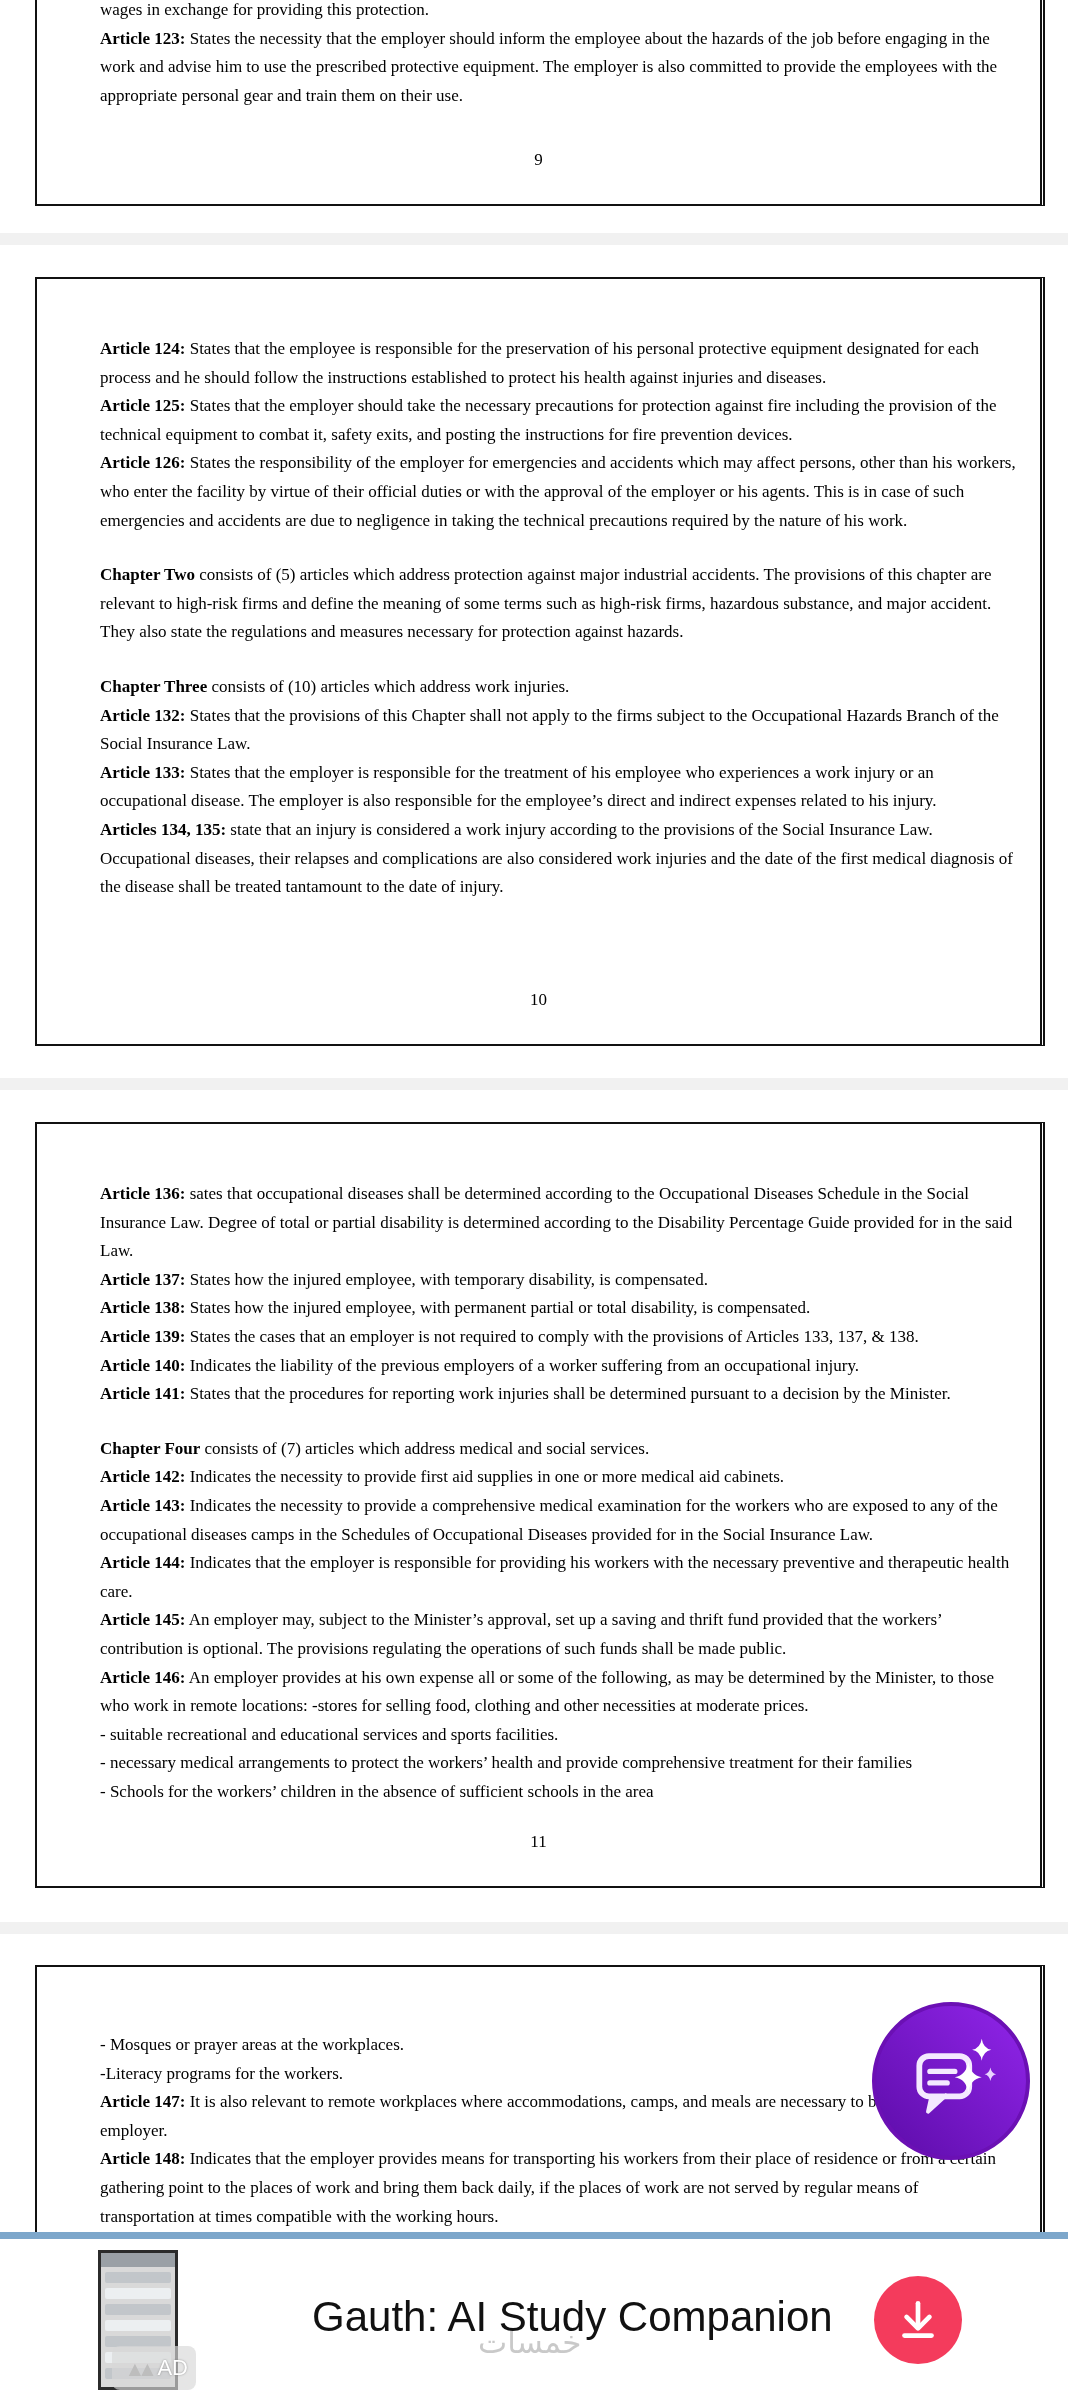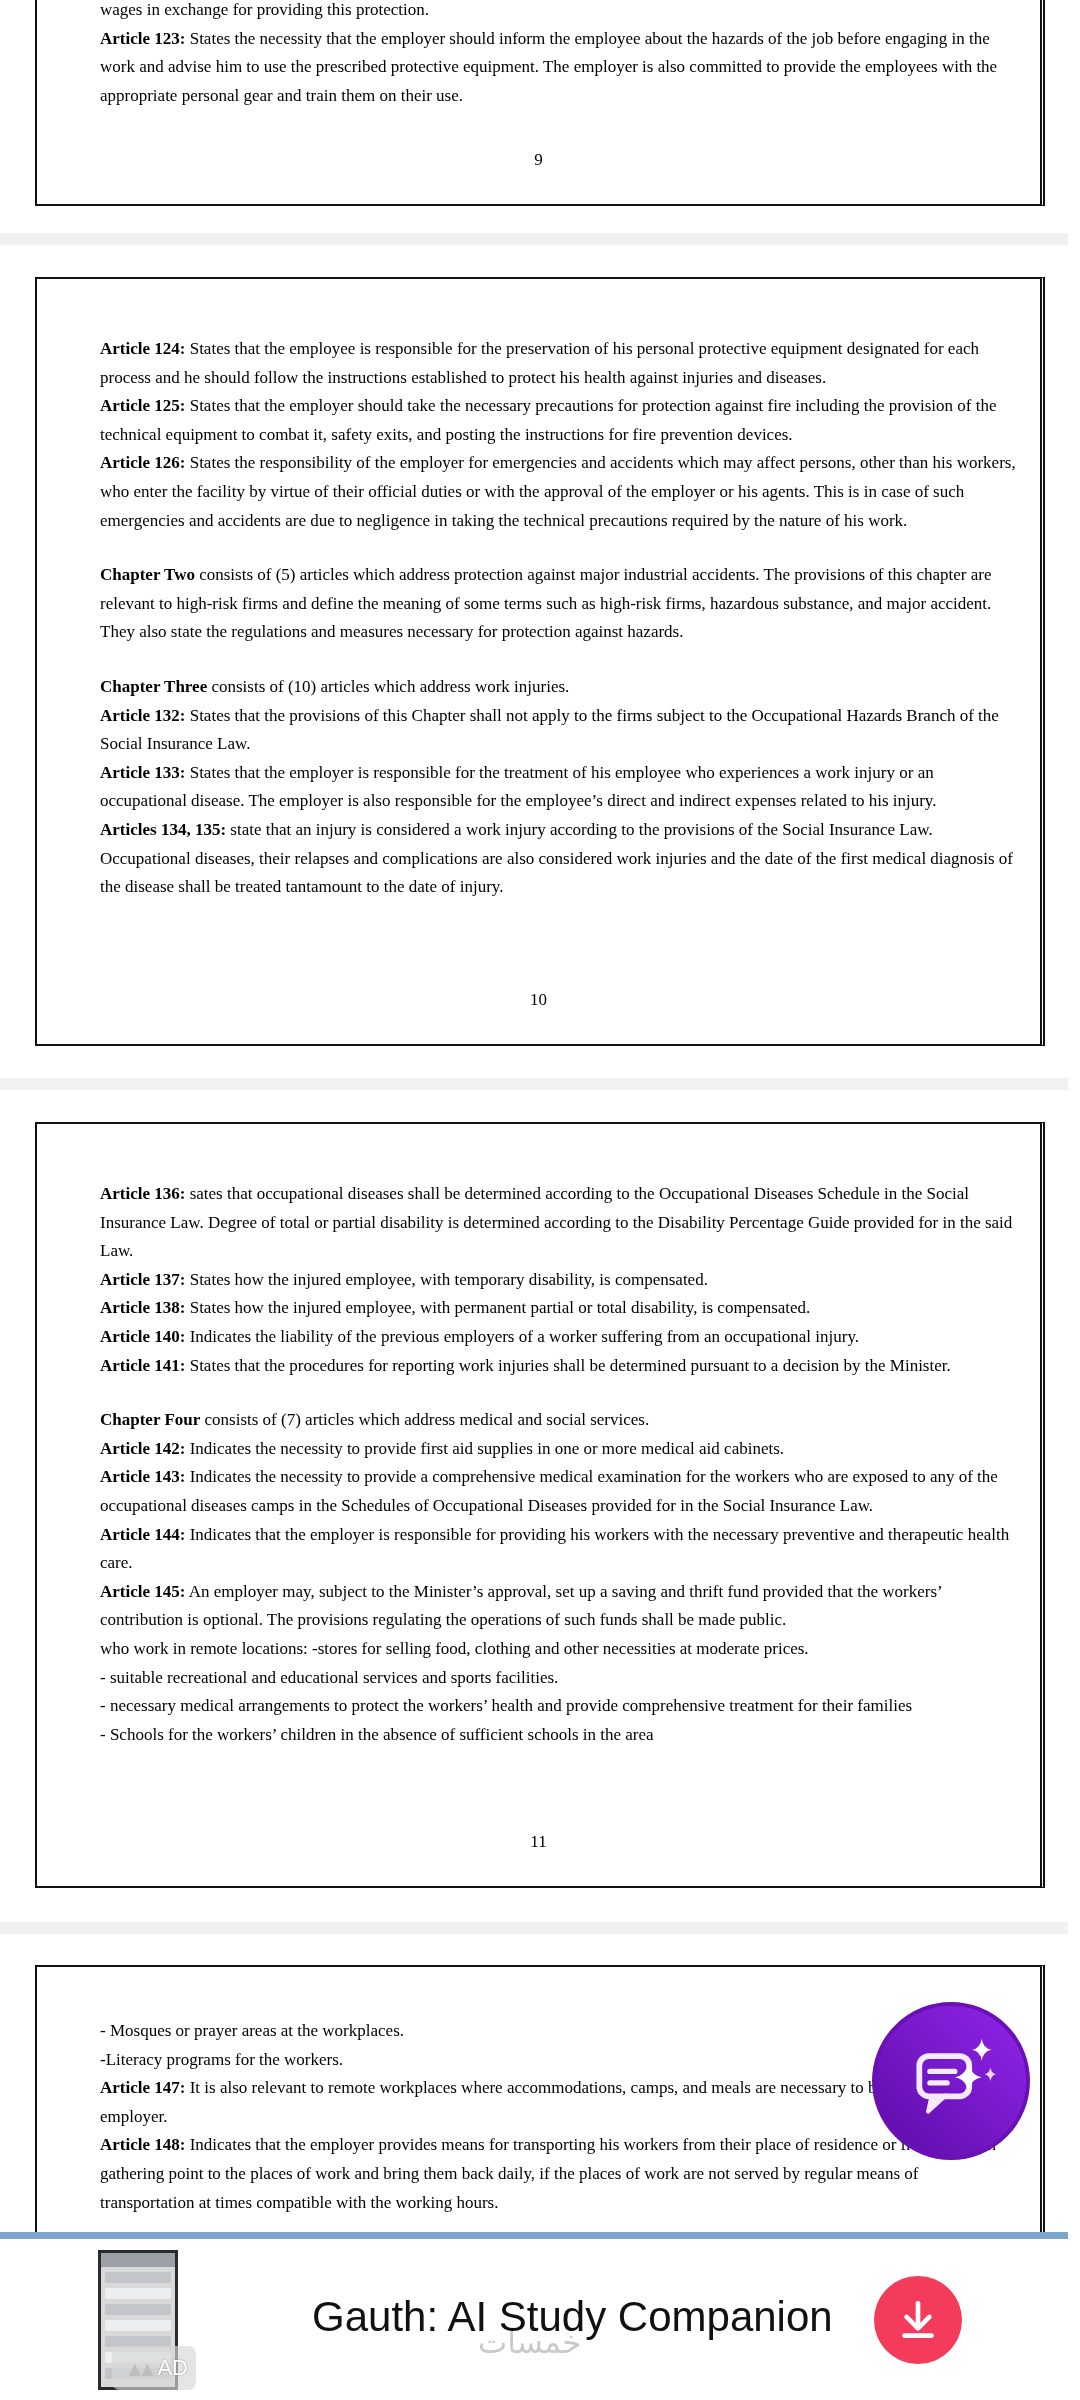--- a/index.html
+++ b/index.html
@@ -89,40 +89,42 @@
         </div>
         <div class="pagenum">10</div>
       </section>
       <section class="page" style="top: 1122px; height: 766px;">
         <div class="page-body" style="padding-top: 56px;">
           <div class="line"><span class="b">Article 136:</span> sates that occupational diseases shall be determined according to the Occupational Diseases Schedule in the Social</div>
           <div class="line">Insurance Law. Degree of total or partial disability is determined according to the Disability Percentage Guide provided for in the said</div>
           <div class="line">Law.</div>
           <div class="line"><span class="b">Article 137:</span> States how the injured employee, with temporary disability, is compensated.</div>
           <div class="line"><span class="b">Article 138:</span> States how the injured employee, with permanent partial or total disability, is compensated.</div>
+          <div class="line"><span class="b">Article 139:</span> States the cases that an employer is not required to comply with the provisions of Articles 133, 137, &amp; 138.</div>
           <div class="line"><span class="b">Article 140:</span> Indicates the liability of the previous employers of a worker suffering from an occupational injury.</div>
           <div class="line"><span class="b">Article 141:</span> States that the procedures for reporting work injuries shall be determined pursuant to a decision by the Minister.</div>
           <div class="gapline"></div>
           <div class="line"><span class="b">Chapter Four</span> consists of (7) articles which address medical and social services.</div>
           <div class="line"><span class="b">Article 142:</span> Indicates the necessity to provide first aid supplies in one or more medical aid cabinets.</div>
           <div class="line"><span class="b">Article 143:</span> Indicates the necessity to provide a comprehensive medical examination for the workers who are exposed to any of the</div>
           <div class="line">occupational diseases camps in the Schedules of Occupational Diseases provided for in the Social Insurance Law.</div>
           <div class="line"><span class="b">Article 144:</span> Indicates that the employer is responsible for providing his workers with the necessary preventive and therapeutic health</div>
           <div class="line">care.</div>
           <div class="line"><span class="b">Article 145:</span> An employer may, subject to the Minister’s approval, set up a saving and thrift fund provided that the workers’</div>
           <div class="line">contribution is optional. The provisions regulating the operations of such funds shall be made public.</div>
+          <div class="line"><span class="b">Article 146:</span> An employer provides at his own expense all or some of the following, as may be determined by the Minister, to those</div>
           <div class="line">who work in remote locations: -stores for selling food, clothing and other necessities at moderate prices.</div>
           <div class="line">- suitable recreational and educational services and sports facilities.</div>
           <div class="line">- necessary medical arrangements to protect the workers’ health and provide comprehensive treatment for their families</div>
           <div class="line">- Schools for the workers’ children in the absence of sufficient schools in the area</div>
         </div>
         <div class="pagenum">11</div>
       </section>
       <section class="page" style="top: 1965px; height: 300px;">
-        <div class="page-body" style="padding-top: 50px;">
+        <div class="page-body" style="padding-top: 64px;">
           <div class="line">- Mosques or prayer areas at the workplaces.</div>
           <div class="line">-Literacy programs for the workers.</div>
           <div class="line"><span class="b">Article 147:</span> It is also relevant to remote workplaces where accommodations, camps, and meals are necessary to be provided by the</div>
           <div class="line">employer.</div>
           <div class="line"><span class="b">Article 148:</span> Indicates that the employer provides means for transporting his workers from their place of residence or from a certain</div>
           <div class="line">gathering point to the places of work and bring them back daily, if the places of work are not served by regular means of</div>
           <div class="line">transportation at times compatible with the working hours.</div>
         </div>
       </section>
     </div>

